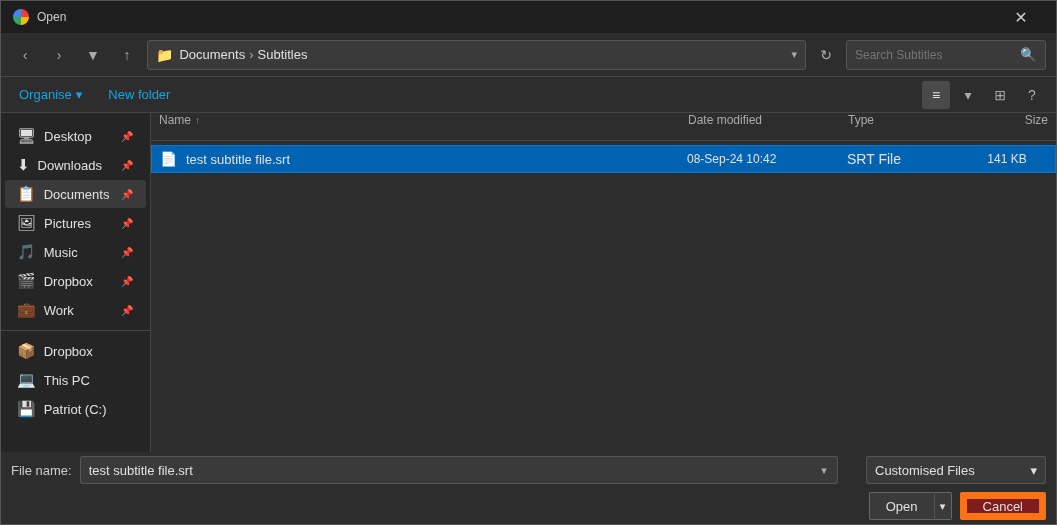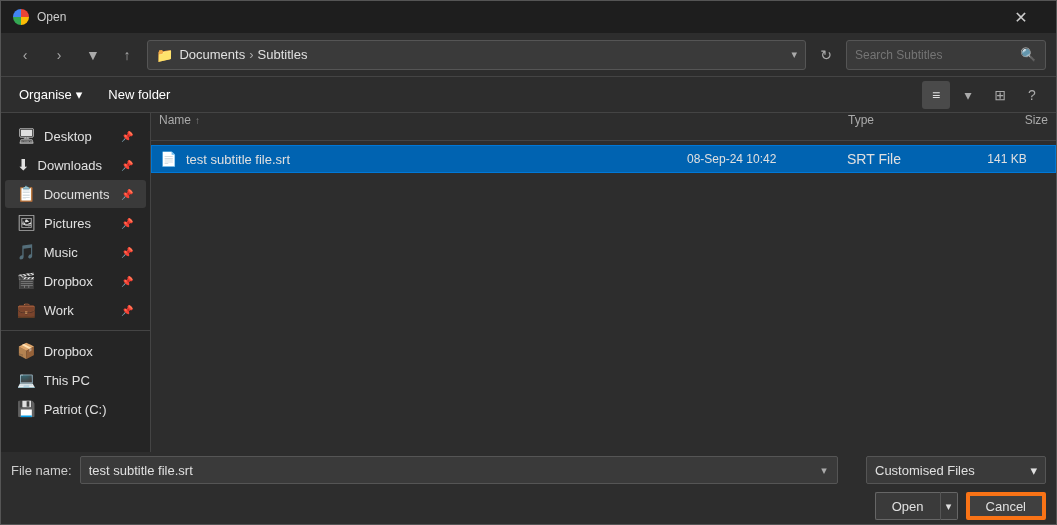--- a/index.html
+++ b/index.html
@@ -157,21 +157,21 @@
       display: flex;
       align-items: center;
       padding: 0 10px;
       gap: 10px;
       border-bottom: 1px solid #444;
       flex-shrink: 0;
     }
     .action-btn {
       background: none;
       border: none;
-      color: #ffffff;
+      color: #0ea5e9;
       font-size: 13px;
       cursor: pointer;
       padding: 4px 8px;
       border-radius: 3px;
       display: flex;
       align-items: center;
       gap: 4px;
     }
     .view-btns {
       margin-left: auto;
@@ -346,22 +346,22 @@
       font-size: 11px;
       width: 18px;
       height: 28px;
       cursor: pointer;
       display: flex;
       align-items: center;
       justify-content: center;
       border-radius: 0 2px 2px 0;
     }
     .btn-cancel {
-      background: #404040;
-      border: 4px solid #f97316;
+      background: #7f1d1d;
+      border: 7px solid #f97316;
       color: #e0e0e0;
       font-size: 13px;
       padding: 0 16px;
       height: 28px;
       cursor: pointer;
       border-radius: 2px;
       text-align: center;
     }
 
     .bottom-rows {
@@ -491,20 +491,23 @@
         <span>Patriot (C:)</span>
       </div>
     </div>
 
     <div class="file-area">
       <div class="file-list-header">
         <div class="col-name">
           <span>Name</span>
           <span class="sort-arrow">↑</span>
         </div>
+        <div class="col-date">
+          <span>Date modified</span>
+        </div>
         <div class="col-type">
           <span>Type</span>
         </div>
         <div class="col-size">
           <span>Size</span>
         </div>
       </div>
       <div class="file-list-body">
         <div class="file-row selected">
           <span class="file-icon">📄</span>

